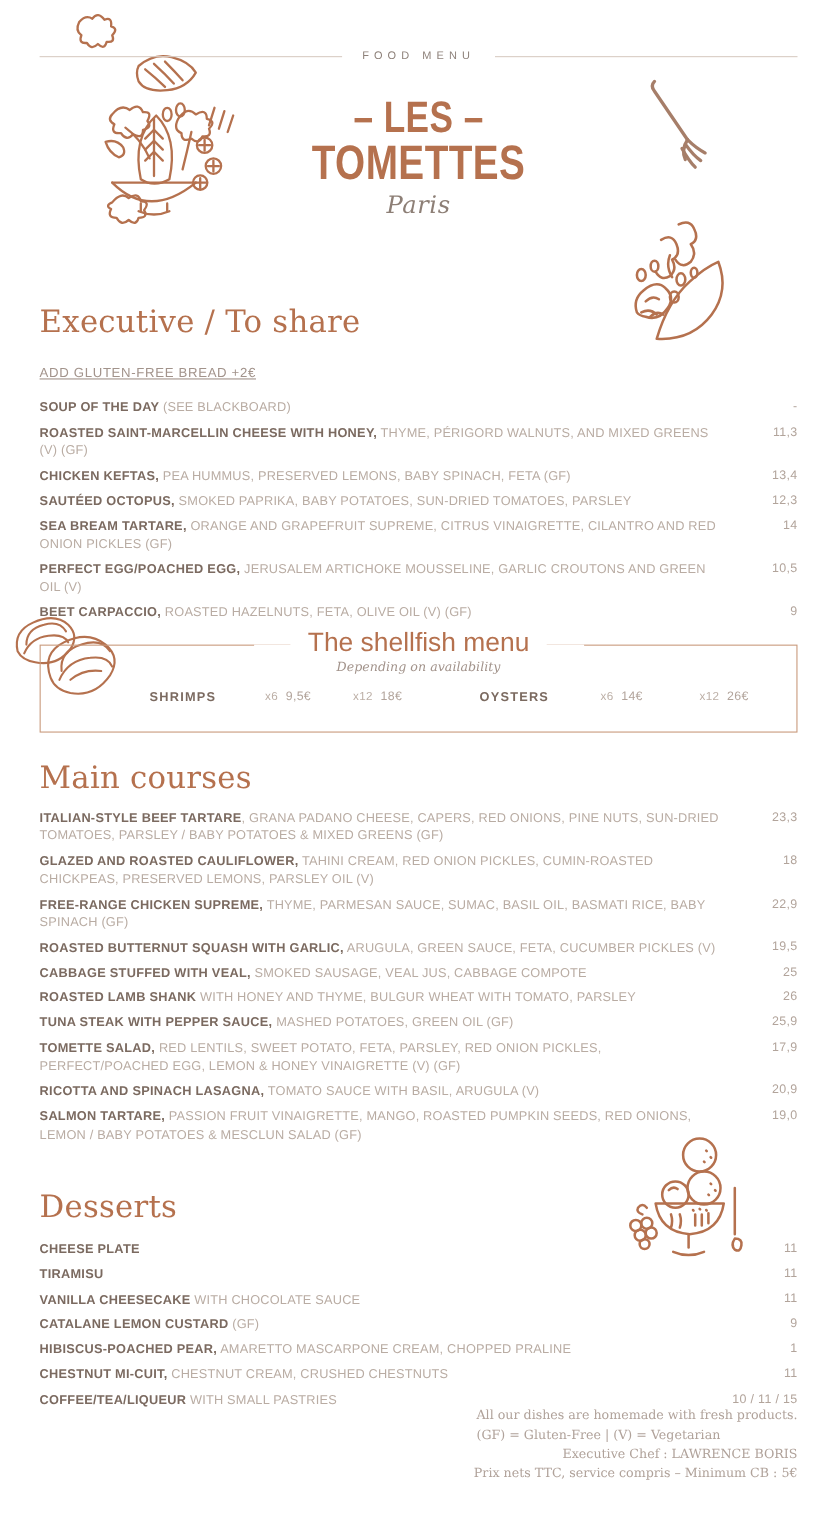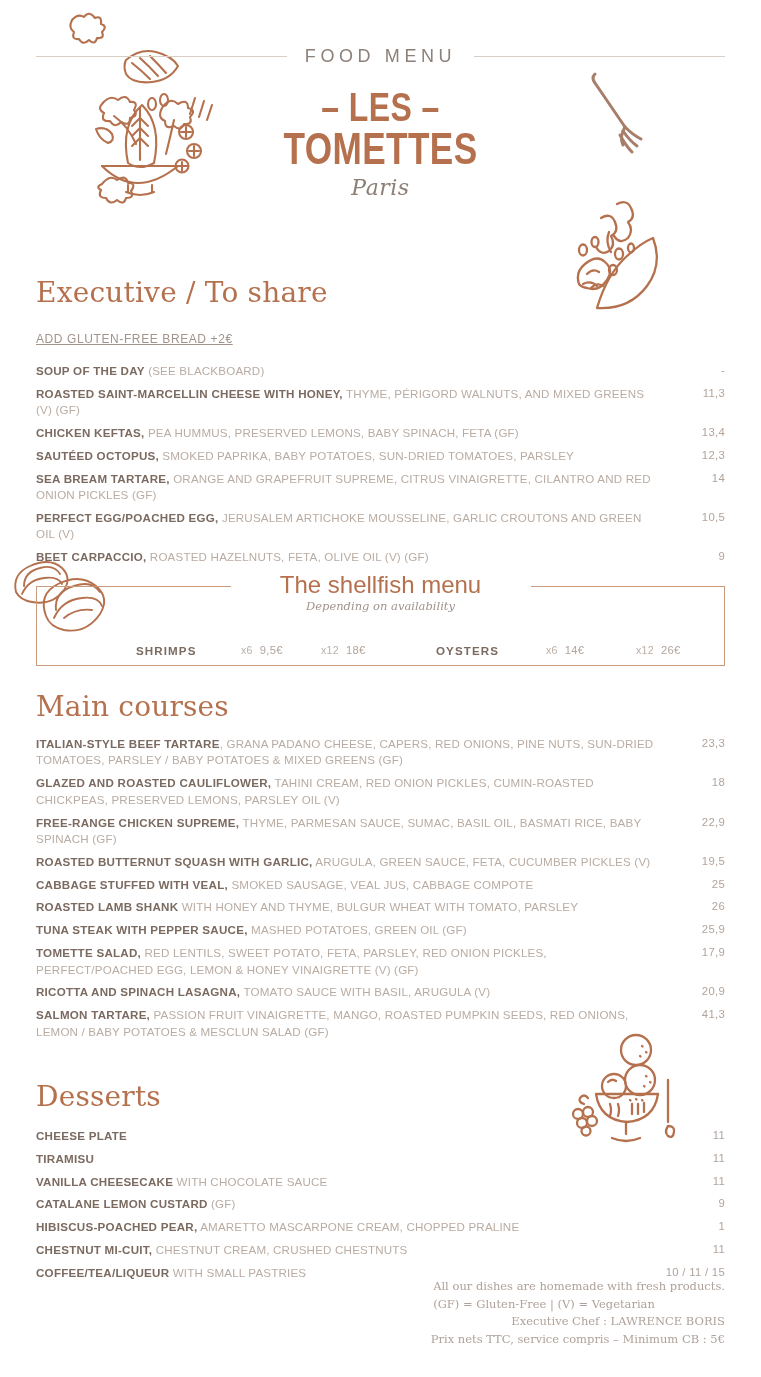--- a/index.html
+++ b/index.html
@@ -35,21 +35,21 @@
     display: flex;
     align-items: center;
     gap: 18px;
   }
   .topbar .rule {
     flex: 1 1 auto;
     height: 1px;
     background: #d9cdc4;
   }
   .topbar .eyebrow {
-    font-size: 18px;
+    font-size: 10px;
     letter-spacing: 4.6px;
     color: #8d8079;
     white-space: nowrap;
     font-weight: 400;
   }
 
   
   .brand {
     position: absolute;
     left: 0; right: 0; top: 88px;
@@ -374,21 +374,21 @@
       </div>
   </div>
 
   <div class="shellfish" style="position:absolute; left:36px; right:36px; top:556px;">
     <div class="sf-box"></div>
     <div class="sf-mask"></div>
     <div class="sf-title-wrap">
       <span class="sf-title">The shellfish menu</span>
     </div>
     <div class="sf-avail"><span>Depending on availability</span></div>
-    <div class="sf-row" id="shellfish-row" style="position: absolute; height: 18px; margin-top: 17px;">
+    <div class="sf-row" id="shellfish-row" style="position: absolute; height: 18px;">
         <div class="sf-cell" style="position: absolute; left: 100px;">
           <span class="sf-label">SHRIMPS</span>
         </div>
         <div class="sf-cell" style="position: absolute; left: 205px; gap: 7px;">
           <span class="sf-qty">x6</span>
           <span class="sf-amt">9,5€</span>
         </div>
         <div class="sf-cell" style="position: absolute; left: 285px; gap: 7px;">
           <span class="sf-qty">x12</span>
           <span class="sf-amt">18€</span>
@@ -441,21 +441,21 @@
         <div class="item">
           <div class="body"><span class="nm">TOMETTE SALAD,</span><span class="ds"> RED LENTILS, SWEET POTATO, FETA, PARSLEY, RED ONION PICKLES, PERFECT/POACHED EGG, LEMON &amp; HONEY VINAIGRETTE (V) (GF)</span></div>
           <div class="price">17,9</div>
         </div>
         <div class="item">
           <div class="body"><span class="nm">RICOTTA AND SPINACH LASAGNA,</span><span class="ds"> TOMATO SAUCE WITH BASIL, ARUGULA (V)</span></div>
           <div class="price">20,9</div>
         </div>
         <div class="item">
           <div class="body"><span class="nm">SALMON TARTARE,</span><span class="ds"> PASSION FRUIT VINAIGRETTE, MANGO, ROASTED PUMPKIN SEEDS, RED ONIONS, LEMON / BABY POTATOES &amp; MESCLUN SALAD (GF)</span></div>
-          <div class="price">41,3</div>
+          <div class="price">19,0</div>
         </div>
       </div>
   </div>
 
   <div class="section" style="position:absolute; left:36px; right:36px; top:1082px;">
     <h2 class="section-head">Desserts</h2>
     <div class="items" id="desserts-items" style="margin-top:12px;">
         <div class="item">
           <div class="body"><span class="nm">CHEESE PLATE</span><span class="ds"></span></div>
           <div class="price">11</div>

